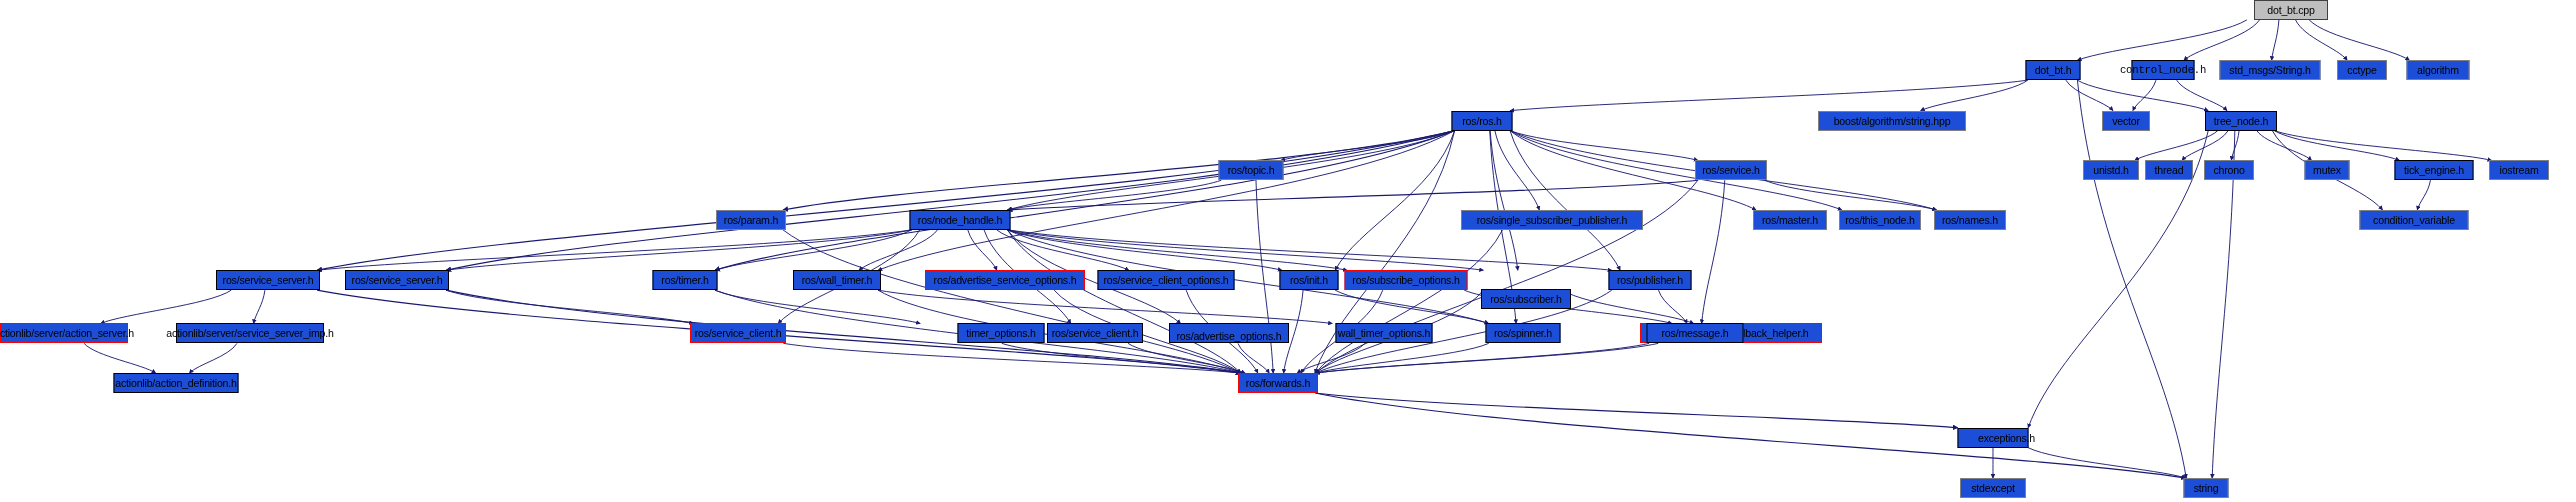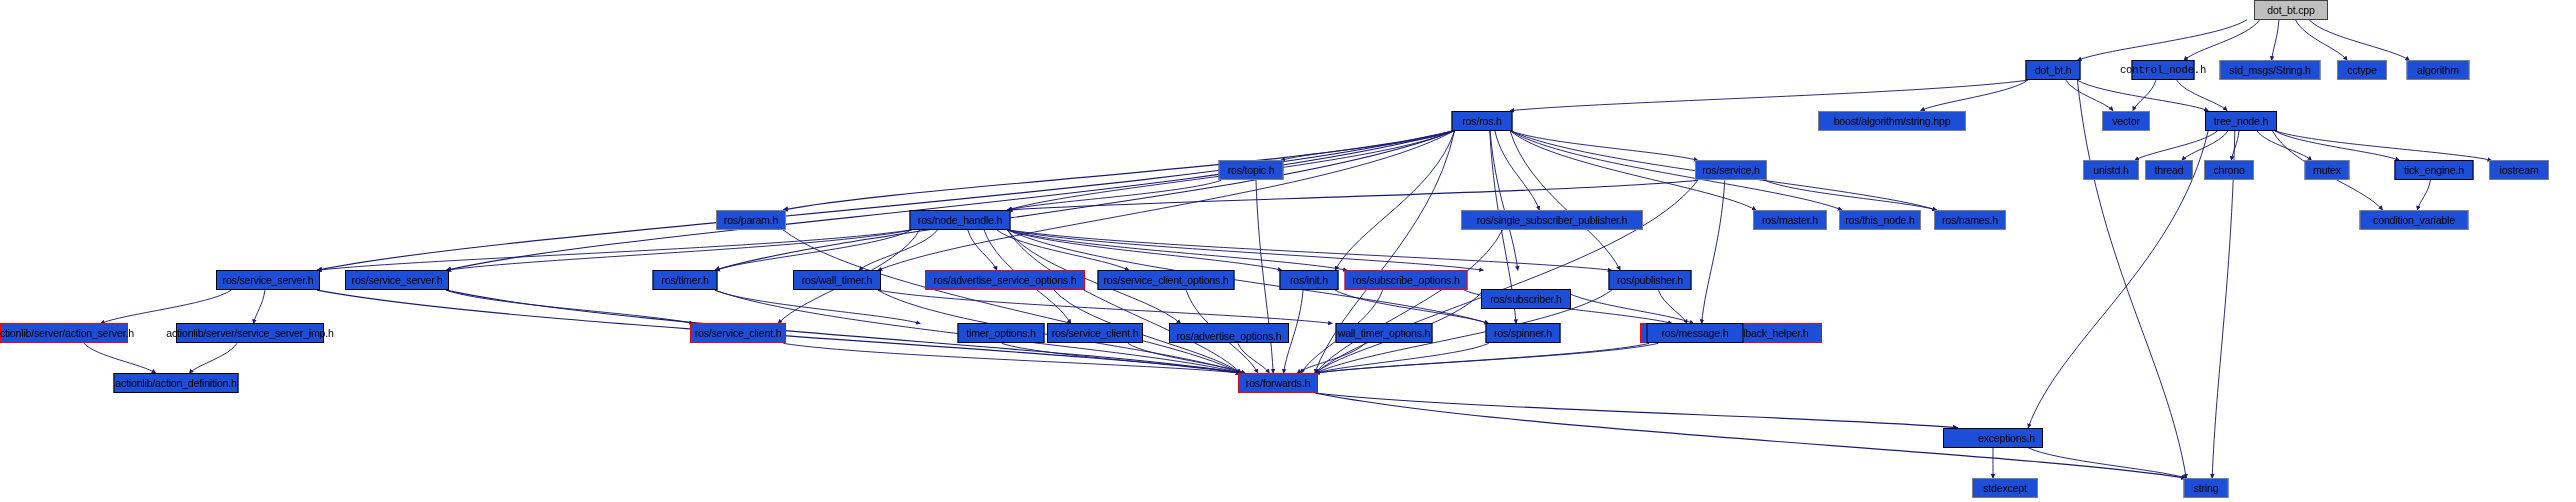--- a/index.html
+++ b/index.html
@@ -294,24 +294,24 @@
       </div>
       <div class="node solid" style="left: 1695px; top: 333px; width: 97px;">
         <span>ros/message.h</span>
       </div>
       <div class="node solid" style="left: 176px; top: 383px; width: 125px;">
         <span>actionlib/action_definition.h</span>
       </div>
       <div class="node red" style="left: 1278px; top: 383px; width: 80px;">
         <span>ros/forwards.h</span>
       </div>
-      <div class="node solid" style="left: 1993px; top: 438px; width: 100px; padding-left: 32px;">
+      <div class="node solid" style="left: 1993px; top: 438px; width: 71px; padding-left: 32px;">
         <span>exceptions.h</span>
       </div>
-      <div class="node " style="left: 1993px; top: 488px; width: 66px; margin-left: 12px;">
+      <div class="node " style="left: 1993px; top: 488px; width: 66px;">
         <span>stdexcept</span>
       </div>
       <div class="node " style="left: 2206px; top: 488px; width: 45px;">
         <span>string</span>
       </div>
     </div>
 </div>
 
 
 </body></html>

